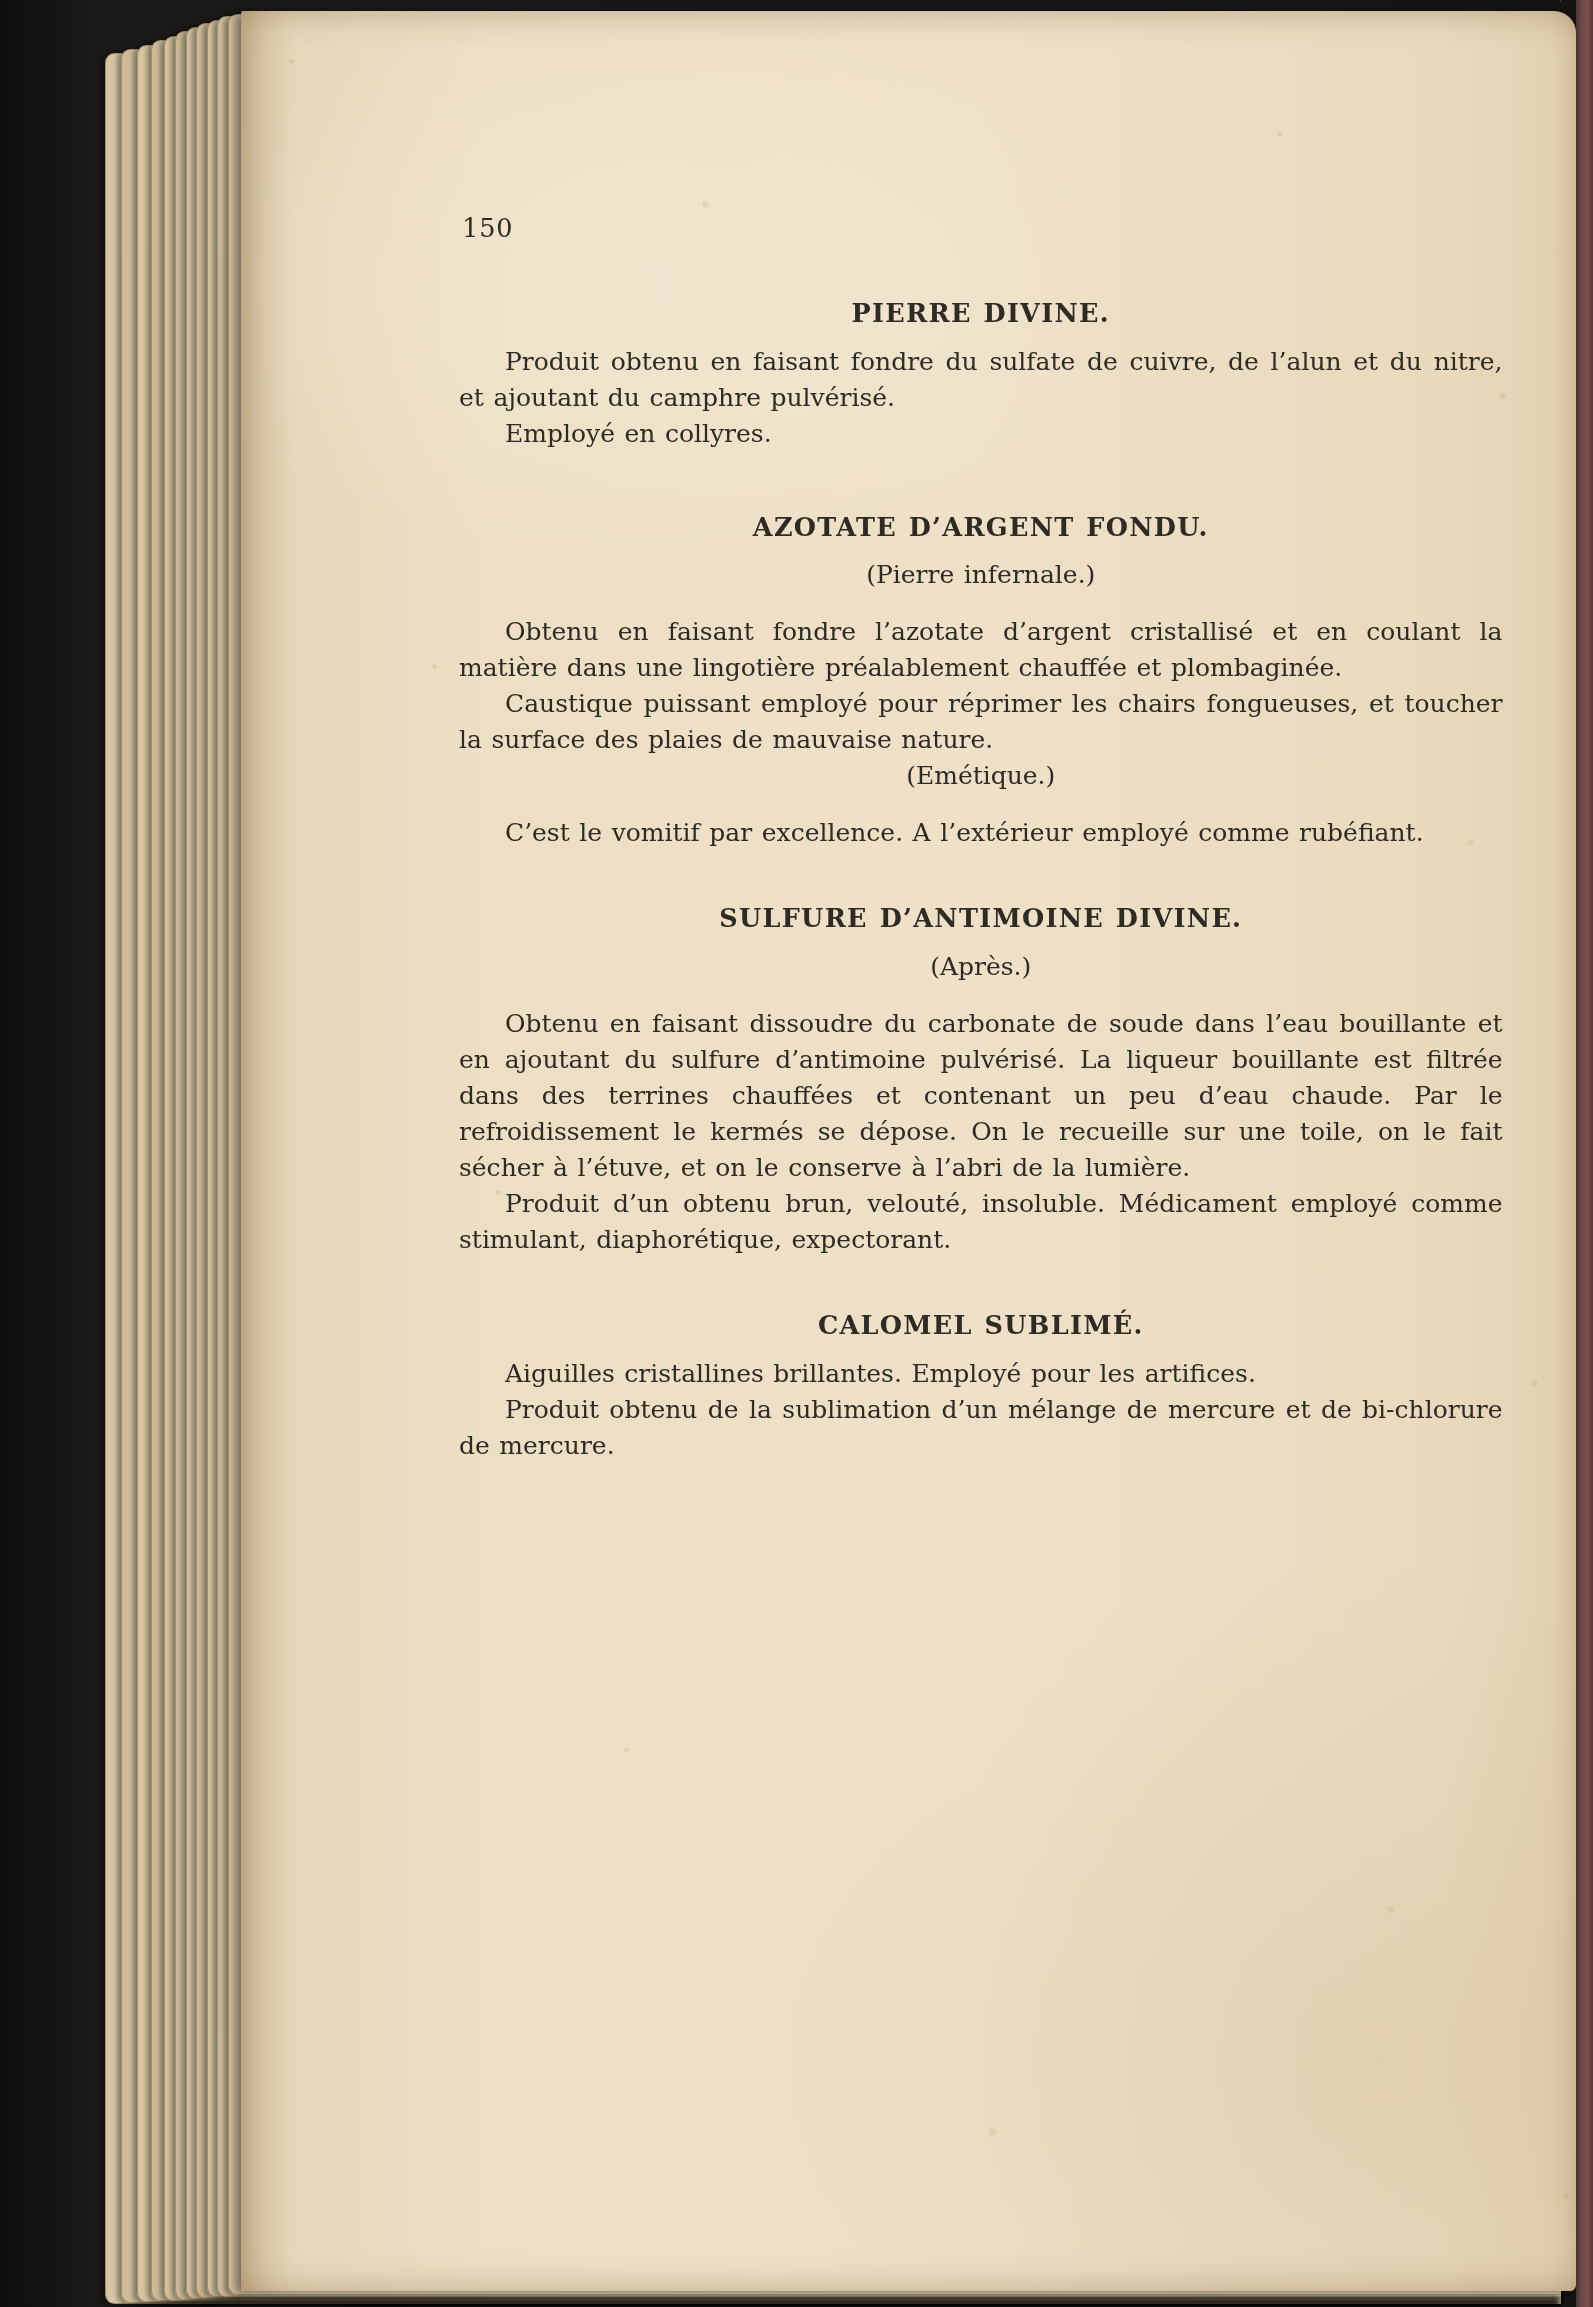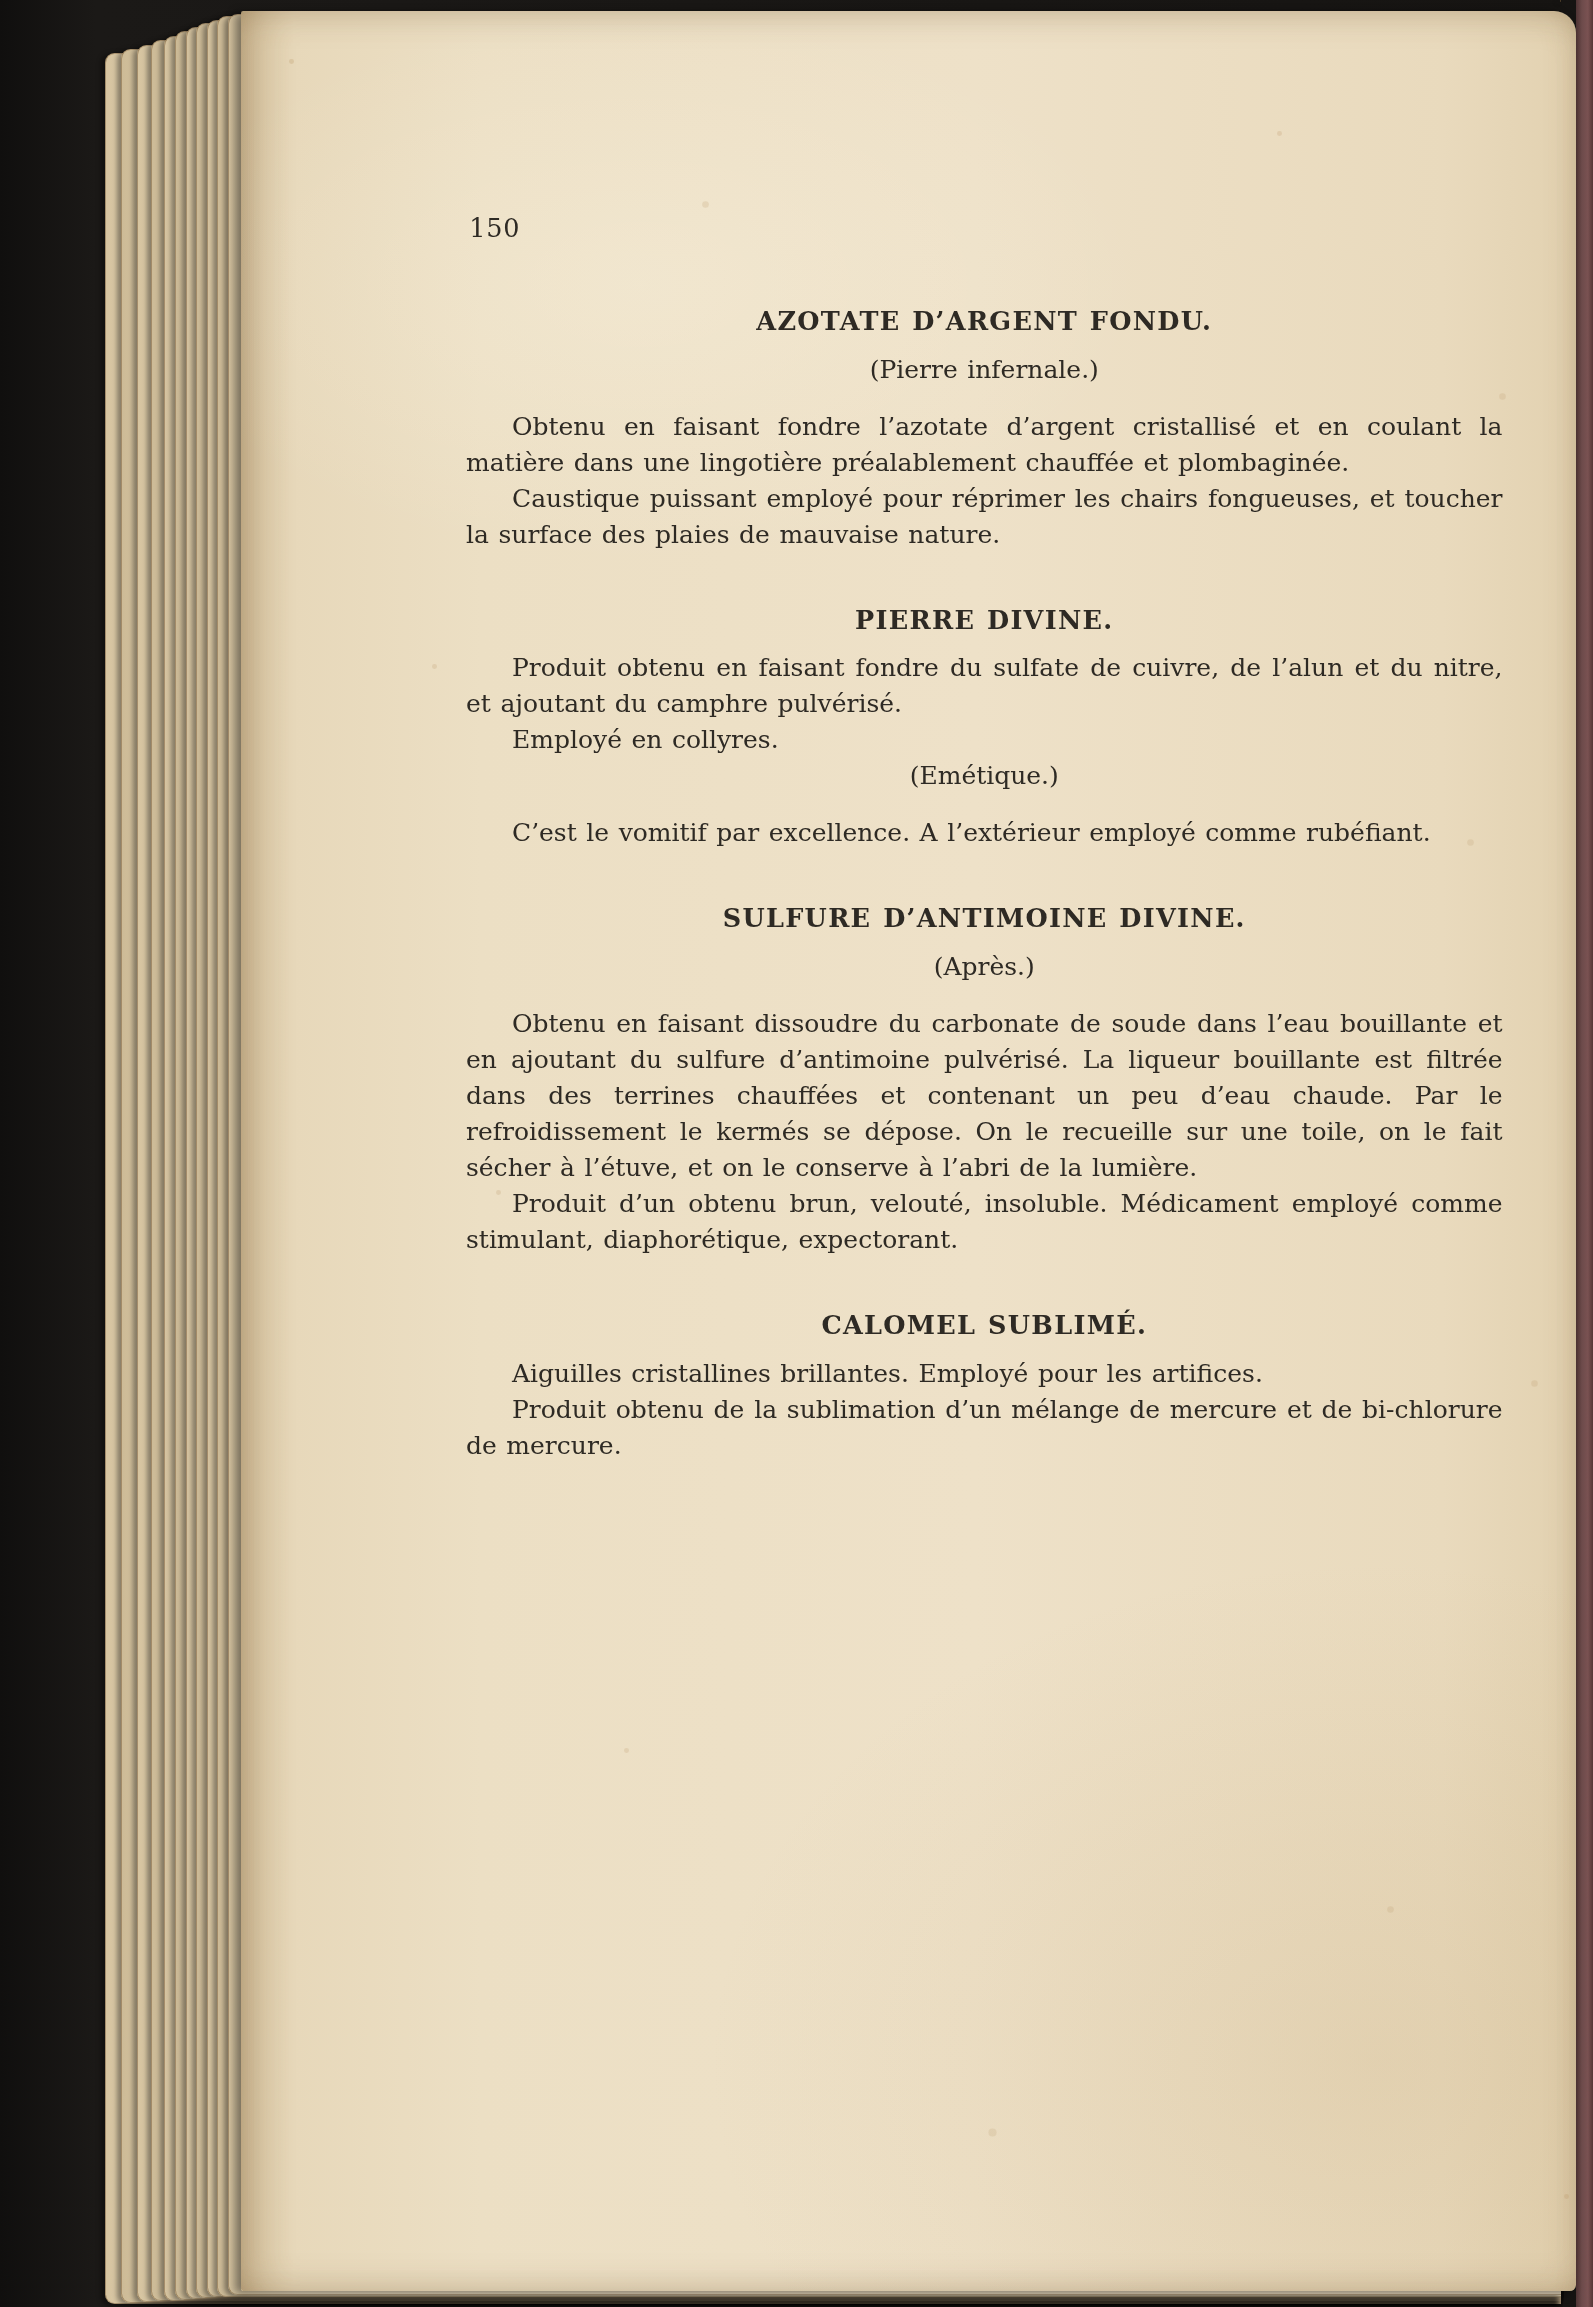--- a/index.html
+++ b/index.html
@@ -74,21 +74,21 @@
       207px 1131px 0 0 rgba(160,115,60,.15),
       1243px 1322px 0 0.8px rgba(160,115,60,.13),
       335px 1689px 0 0 rgba(160,115,60,.14),
       1099px 1848px 0 0.8px rgba(160,115,60,.12),
       701px 2071px 0 1.6px rgba(160,115,60,.12),
       1275px 2135px 0 0 rgba(160,115,60,.14);
   }
 
   
   .text-block{
-    position:absolute; left:225px; right:73px; top:0;
+    position:absolute; left:218px; right:73px; top:0;
     color:#2e2a24;
     font-size:25px; line-height:36px;
     word-spacing:1.6px;
   }
   .pageno{
     margin:199px 0 0 3.2px;
     font-size:25.5px;
     letter-spacing:0.8px;
   }
   h2{
@@ -128,30 +128,30 @@
 
   <div class="cover-edge"></div>
 
   <main class="page">
     <div class="speckles"></div>
 
     <div class="text-block">
       <div class="pageno">150</div>
 
       <section>
+        <h2>PIERRE DIVINE.</h2>
+        <p>Produit obtenu en faisant fondre du sulfate de cuivre, de l’alun et du nitre, et ajoutant du camphre pulvérisé.</p>
+        <p>Employé en collyres.</p>
+      </section>
+
+      <section>
         <h2 class="first">AZOTATE D’ARGENT FONDU.</h2>
         <p class="sub">(Pierre infernale.)</p>
         <p>Obtenu en faisant fondre l’azotate d’argent cristallisé et en coulant la matière dans une lingotière préalablement chauffée et plombaginée.</p>
         <p>Caustique puissant employé pour réprimer les chairs fongueuses, et toucher la surface des plaies de mauvaise nature.</p>
-      </section>
-
-      <section>
-        <h2>PIERRE DIVINE.</h2>
-        <p>Produit obtenu en faisant fondre du sulfate de cuivre, de l’alun et du nitre, et ajoutant du camphre pulvérisé.</p>
-        <p>Employé en collyres.</p>
       </section>
 
       <section>
         <p class="sub">(Emétique.)</p>
         <p>C’est le vomitif par excellence. A l’extérieur employé comme rubéfiant.</p>
       </section>
 
       <section>
         <h2>SULFURE D’ANTIMOINE DIVINE.</h2>
         <p class="sub">(Après.)</p>

